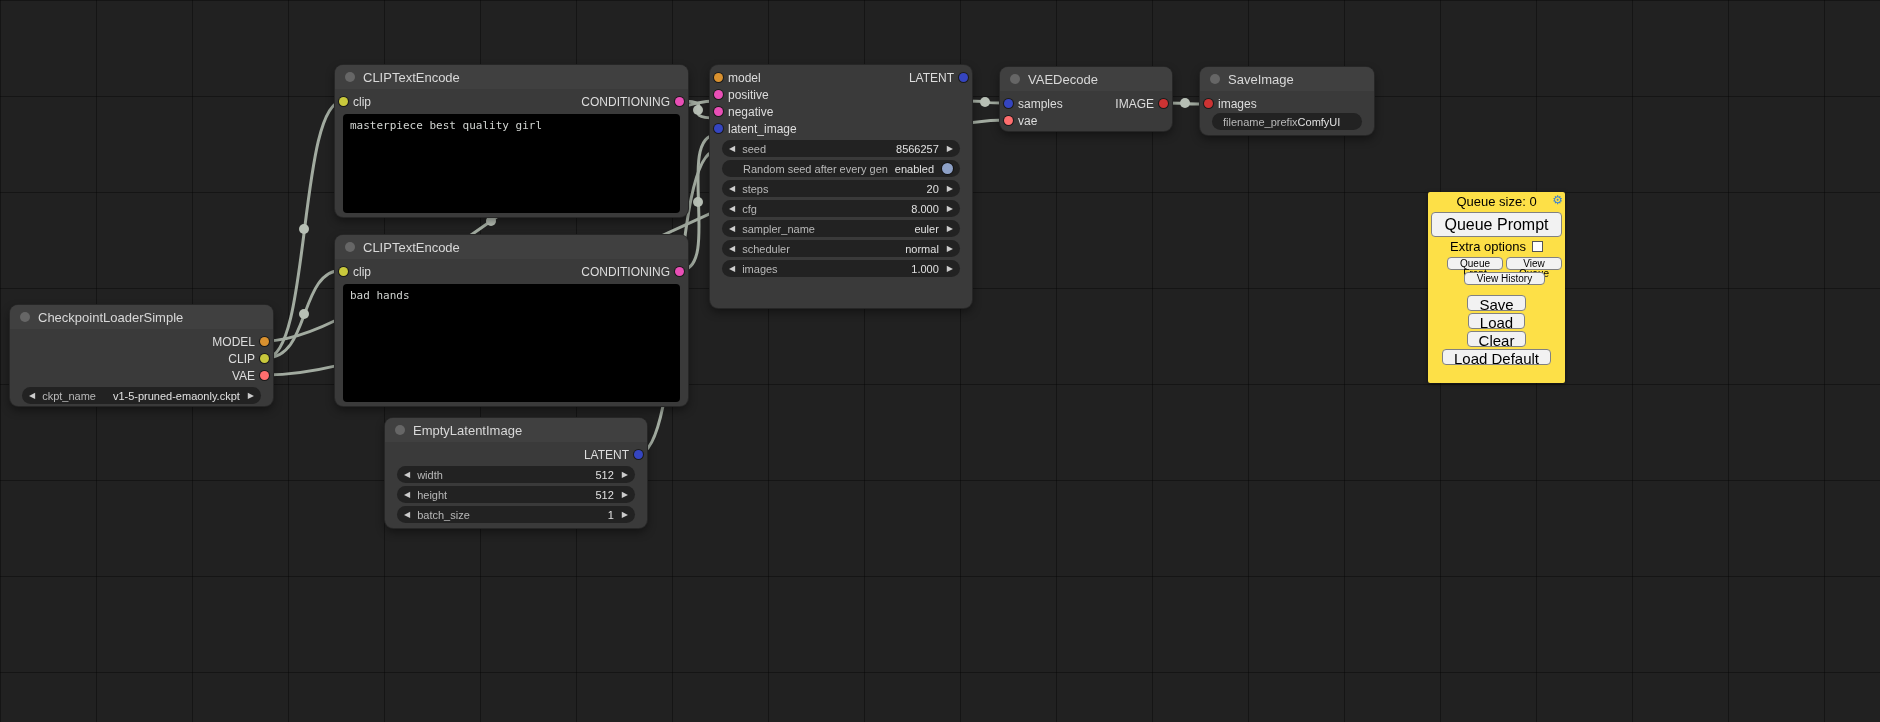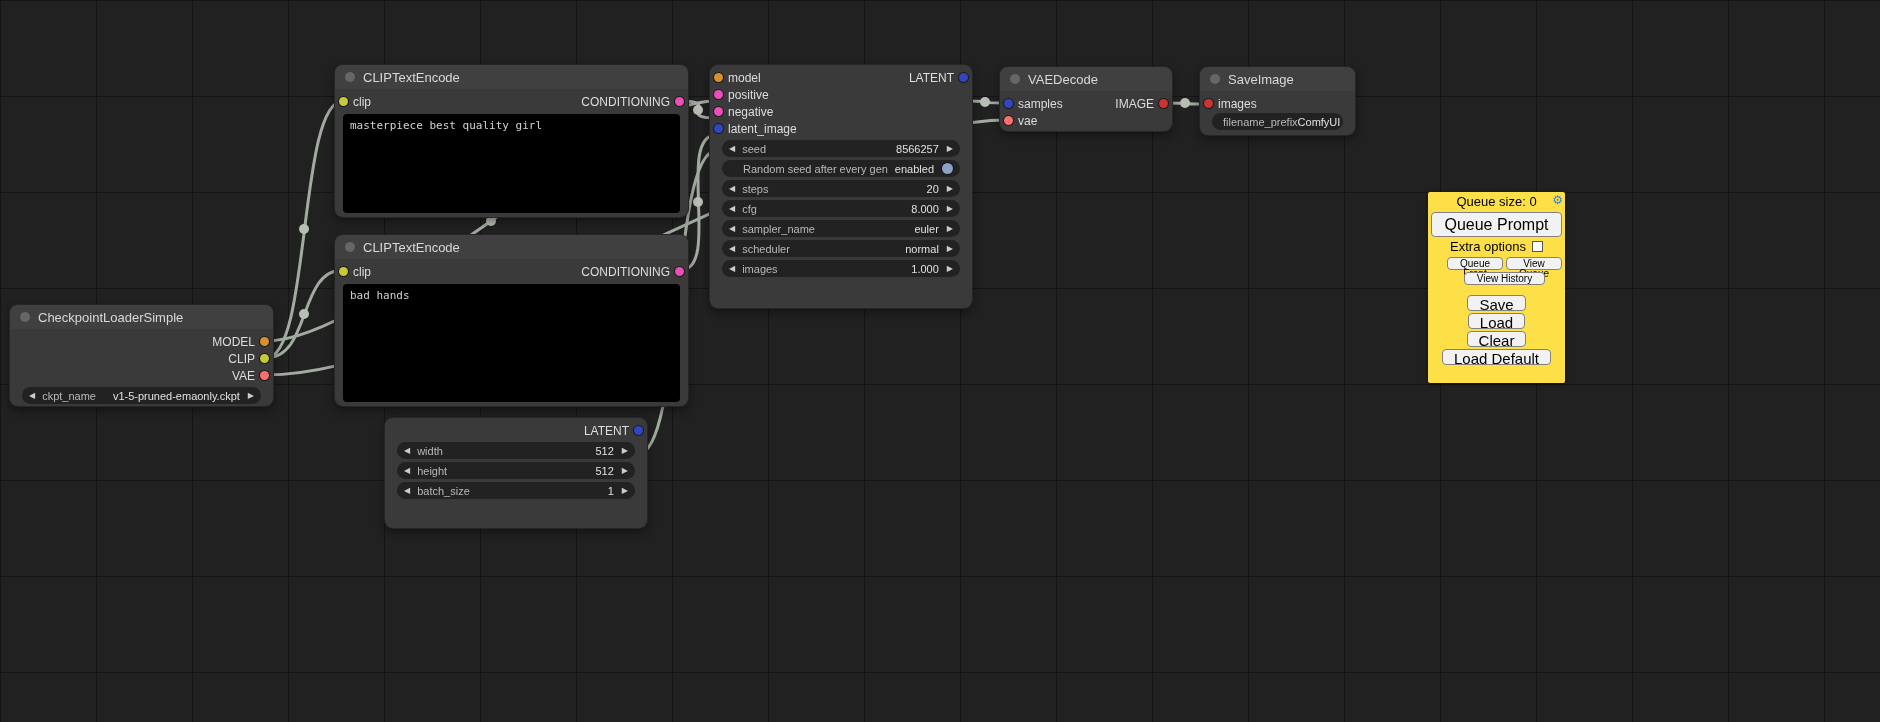--- a/index.html
+++ b/index.html
@@ -174,20 +174,24 @@
       <span class="port out">
         <span class="plabel">CONDITIONING</span>
         <span class="pdot" style="background: rgb(233, 79, 182);"></span>
       </span>
     </div>
     <div class="ntext" style="height:118px;">bad hands</div>
   </div>
 </div>
 
 <div class="node" style="left:385px;top:418px;width:262px;height:110px;">
+  <div class="ntitle">
+    <span class="tdot"></span>
+    <span>EmptyLatentImage</span>
+  </div>
   <div class="nbody">
     <div class="iorow outonly">
       <span class="port out">
         <span class="plabel">LATENT</span>
         <span class="pdot" style="background: rgb(53, 69, 192);"></span>
       </span>
     </div>
     <div class="widget">
       <span class="warrow">◀</span>
       <span class="wlabel">width</span>
@@ -301,21 +305,21 @@
     </div>
     <div class="iorow">
       <span class="port in">
         <span class="pdot" style="background: rgb(255, 110, 110);"></span>
         <span class="plabel">vae</span>
       </span>
     </div>
   </div>
 </div>
 
-<div class="node" style="left:1200px;top:67px;width:155px;height:68px;">
+<div class="node" style="left:1200px;top:67px;width:174px;height:68px;">
   <div class="ntitle">
     <span class="tdot"></span>
     <span>SaveImage</span>
   </div>
   <div class="nbody">
     <div class="iorow">
       <span class="port in">
         <span class="pdot" style="background: rgb(204, 51, 51);"></span>
         <span class="plabel">images</span>
       </span>

